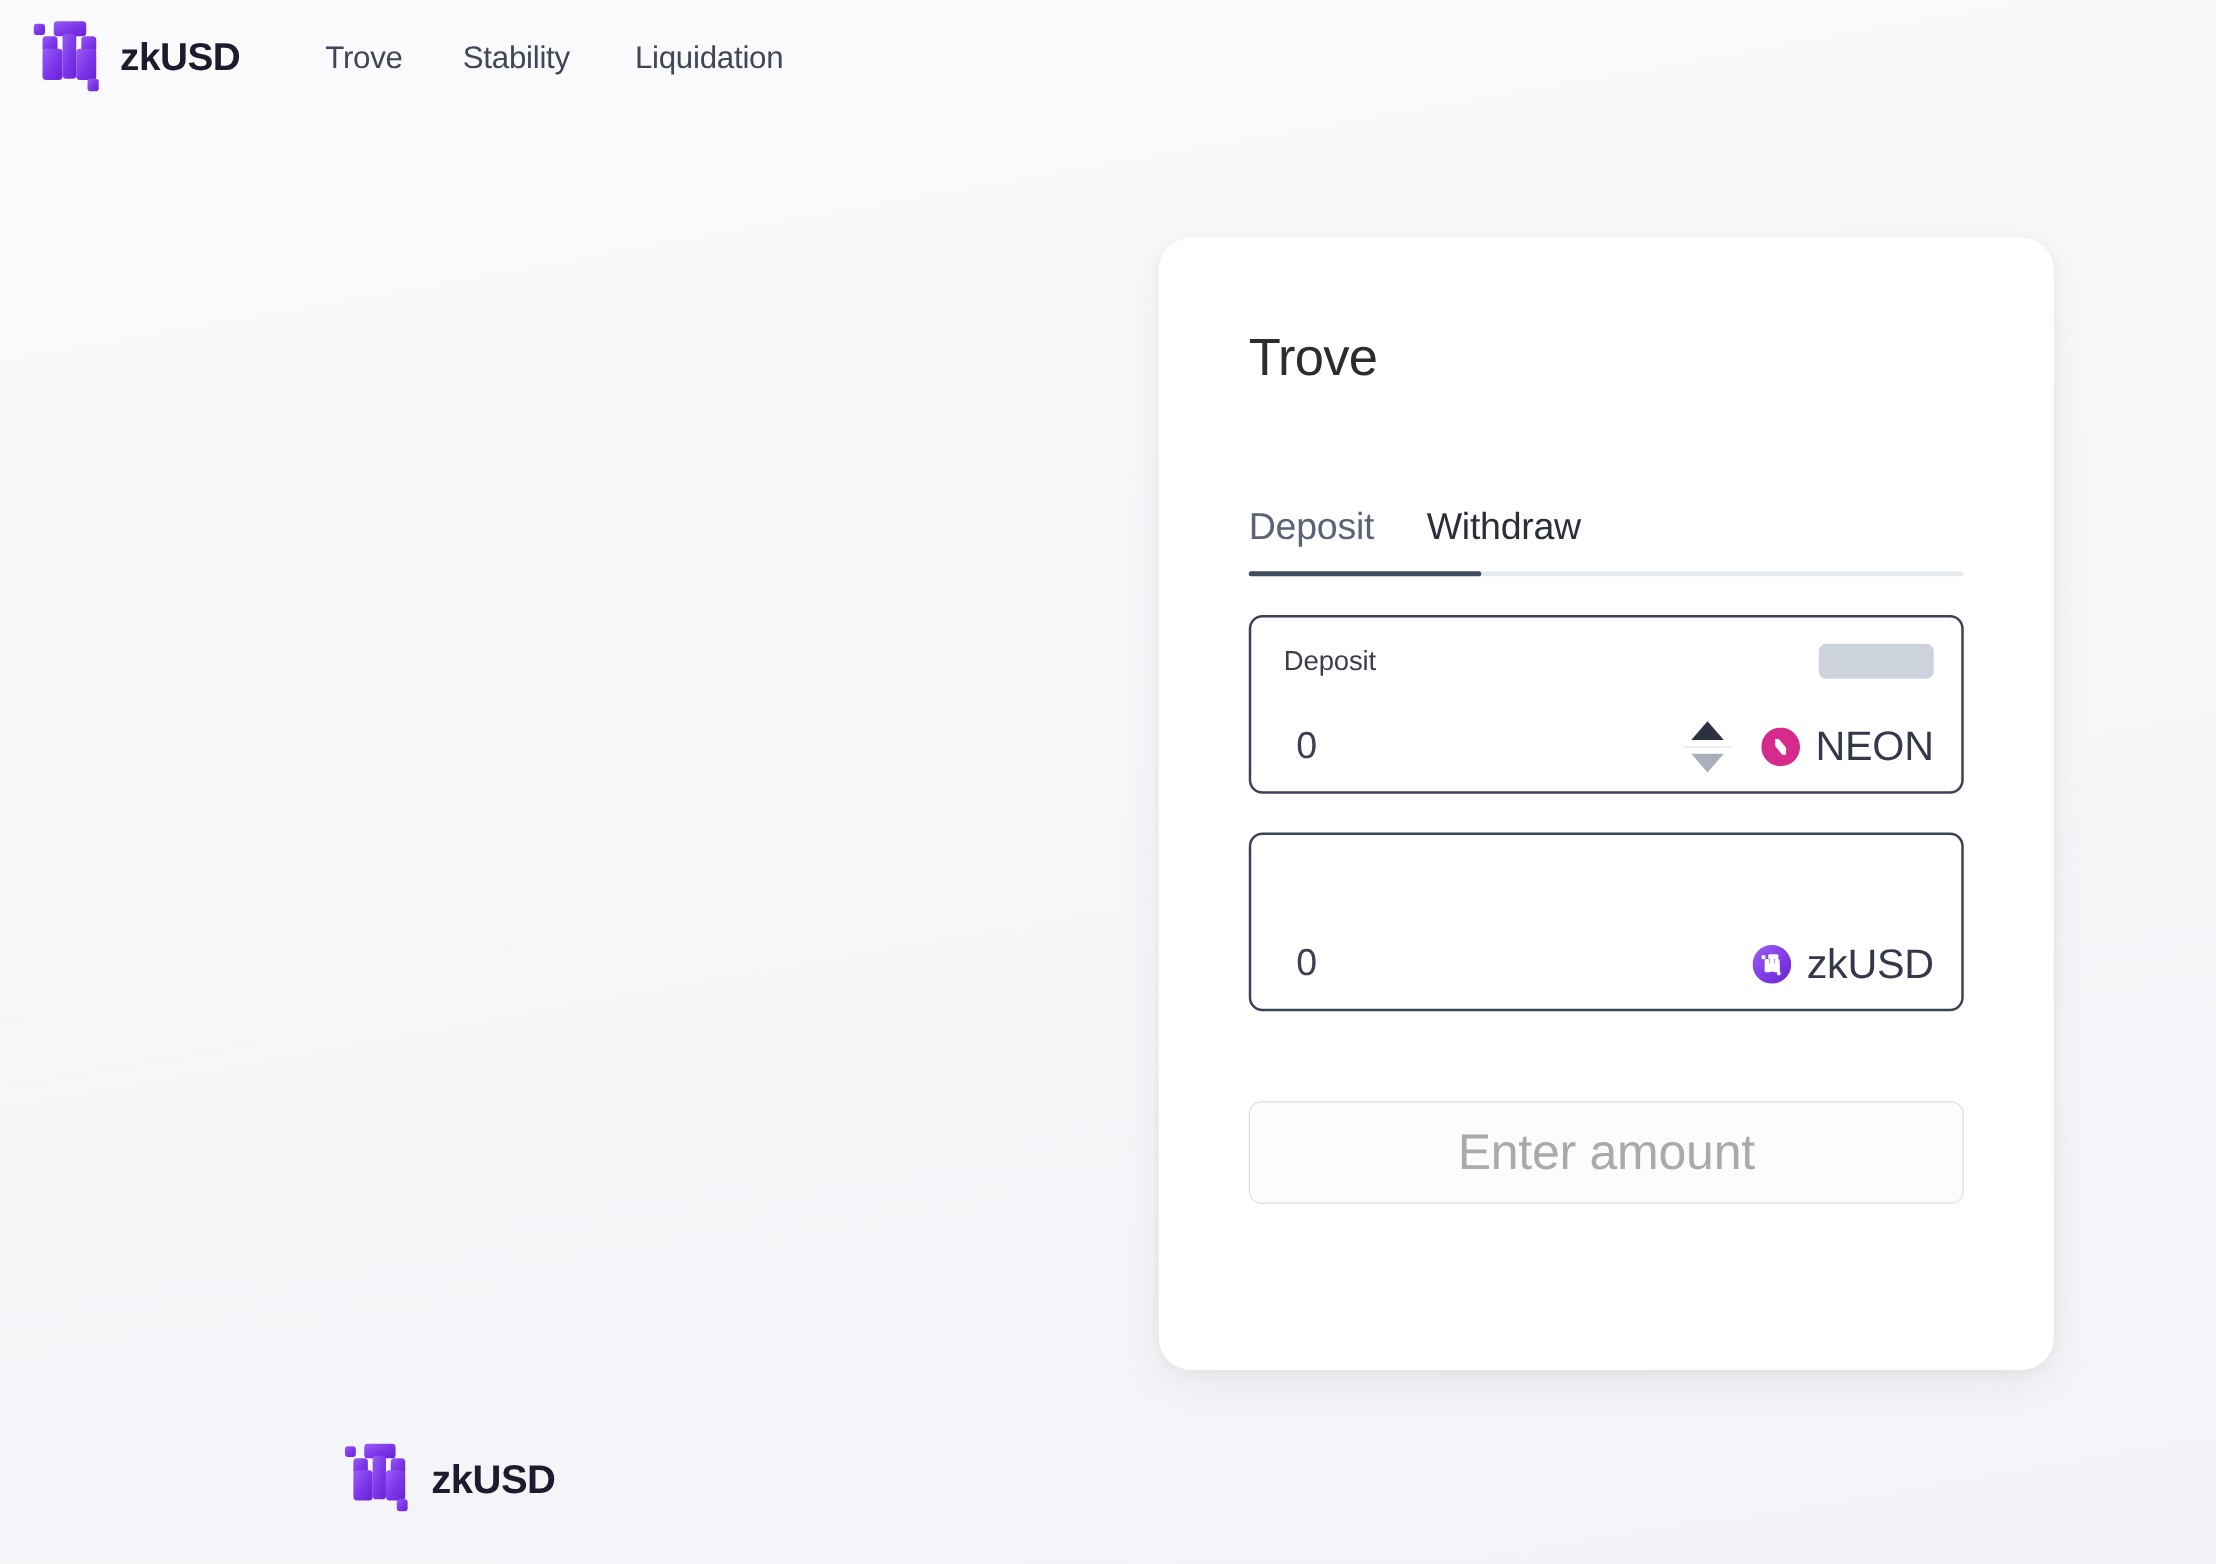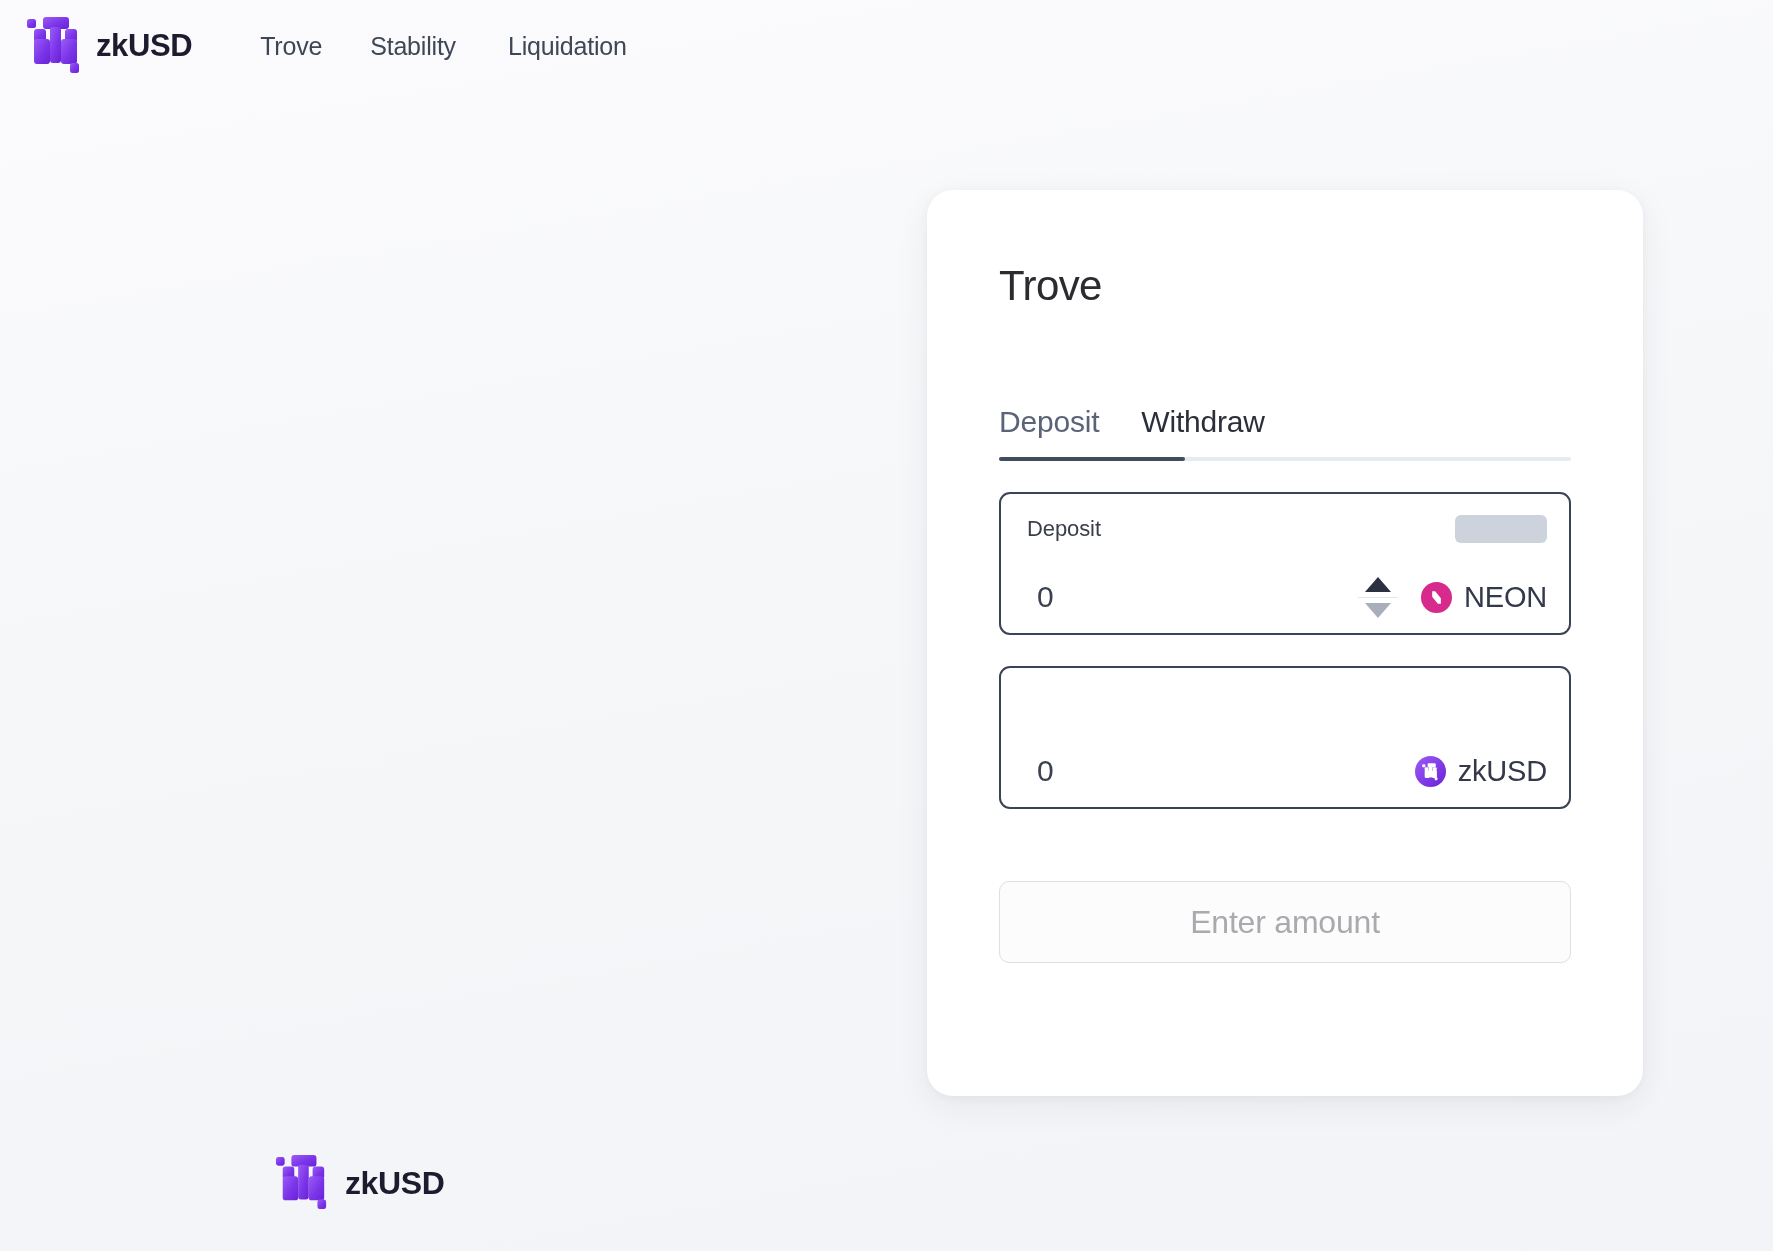--- a/index.html
+++ b/index.html
@@ -193,38 +193,38 @@
   }
 
   
   .token {
     display: flex;
     align-items: center;
     gap: 12px;
     white-space: nowrap;
   }
   .token-name {
-    font-size: 29px;
+    font-size: 33px;
     color: #33384a;
     letter-spacing: -0.2px;
   }
   .token-icon { width: 31px; height: 31px; display: block; }
 
   
   .action-btn {
     margin-top: 72px;
     width: 100%;
     height: 82px;
     border: 1px solid #dcdfe4;
     border-radius: 10px;
     background: #fcfcfd;
     display: flex;
     align-items: center;
     justify-content: center;
-    font-size: 32px;
+    font-size: 40px;
     color: #a9aaae;
     letter-spacing: -0.2px;
     cursor: not-allowed;
   }
 
   
   .footer {
     position: absolute;
     left: 275px;
     bottom: 38px;

